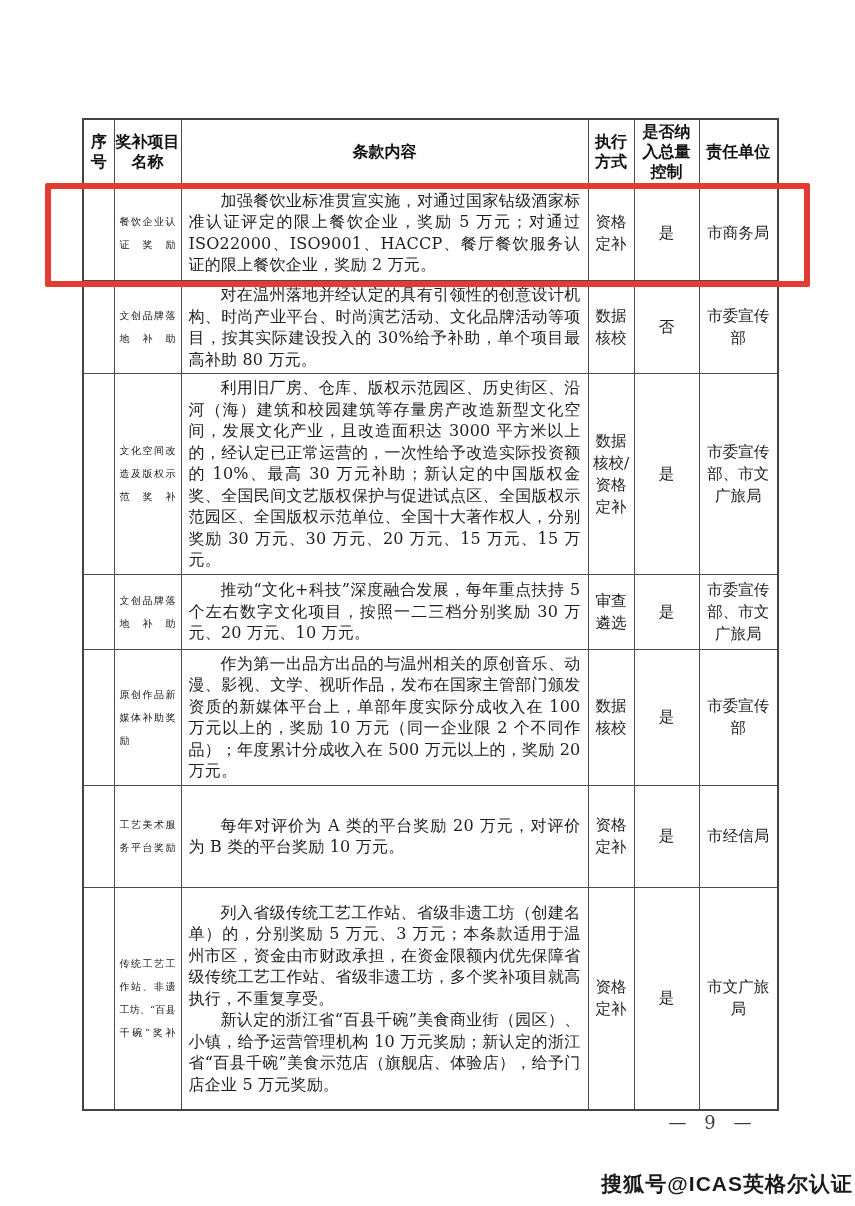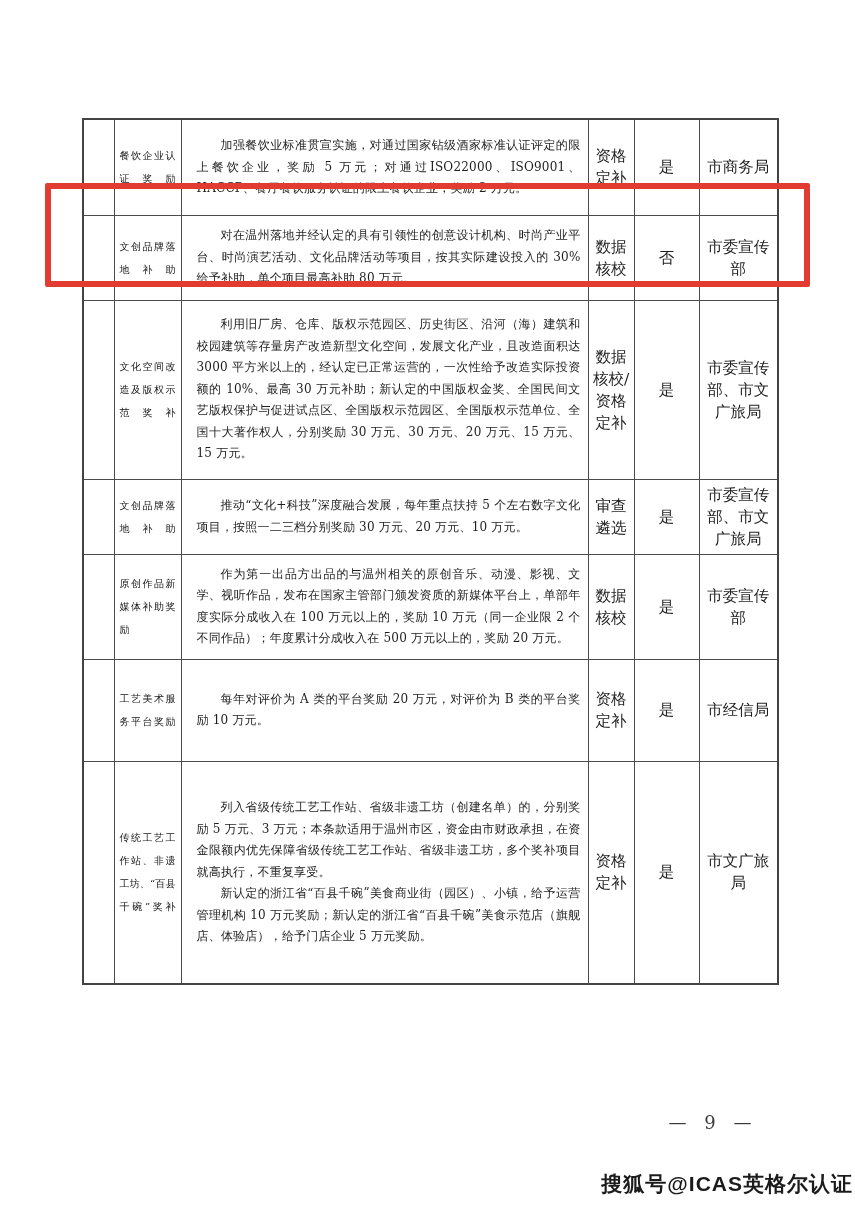--- a/index.html
+++ b/index.html
@@ -48,26 +48,25 @@
     padding: 2px 5px;
     text-align: justify;
     text-align-last: justify;
     color: #161616;
   }
   td.content-cell {
     padding: 3px 7px;
     vertical-align: middle;
   }
   td.content-cell p {
-    font-size: 12px;
+    font-size: 16px;
     line-height: 21.5px;
     text-indent: 2em;
     text-align: justify;
     letter-spacing: 0.2px;
-    margin-left: 8px;
   }
   td.method-cell, td.quota-cell, td.unit-cell {
     text-align: center;
     font-size: 15.5px;
     line-height: 22px;
     padding: 2px 3px;
   }
   td.section-cell {
     font-size: 16.5px;
     font-weight: bold;
@@ -122,20 +121,28 @@
     <colgroup>
       <col style="width:31px">
         <col style="width:67px">
         <col style="width:407px">
       <col style="width:46px">
         <col style="width:65px">
         <col style="width:79px">
     </colgroup>
 
     <tbody>
+        <tr style="height:64px">
+      <th class="hdr">序号</th>
+      <th class="hdr">奖补项目名称</th>
+      <th class="hdr">条款内容</th>
+      <th class="hdr">执行方式</th>
+      <th class="hdr">是否纳入总量控制</th>
+      <th class="hdr">责任单位</th>
+    </tr>
 
     <tr style="height:96px">
       <td class="no-cell">47</td>
       <td class="name-cell">餐饮企业认证奖励</td>
       <td class="content-cell">
         <p>加强餐饮业标准贯宣实施，对通过国家钻级酒家标准认证评定的限上餐饮企业，奖励 5 万元；对通过ISO22000、ISO9001、HACCP、餐厅餐饮服务认证的限上餐饮企业，奖励 2 万元。</p>
       </td>
       <td class="method-cell">资格定补</td>
       <td class="quota-cell">是</td>
       <td class="unit-cell">市商务局</td>

